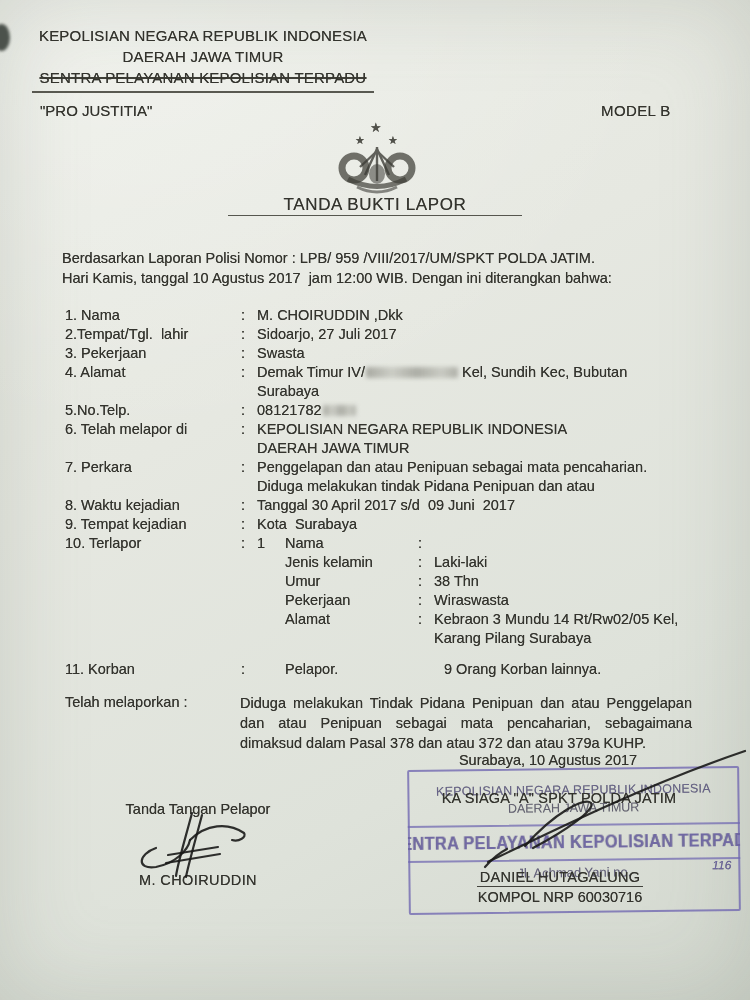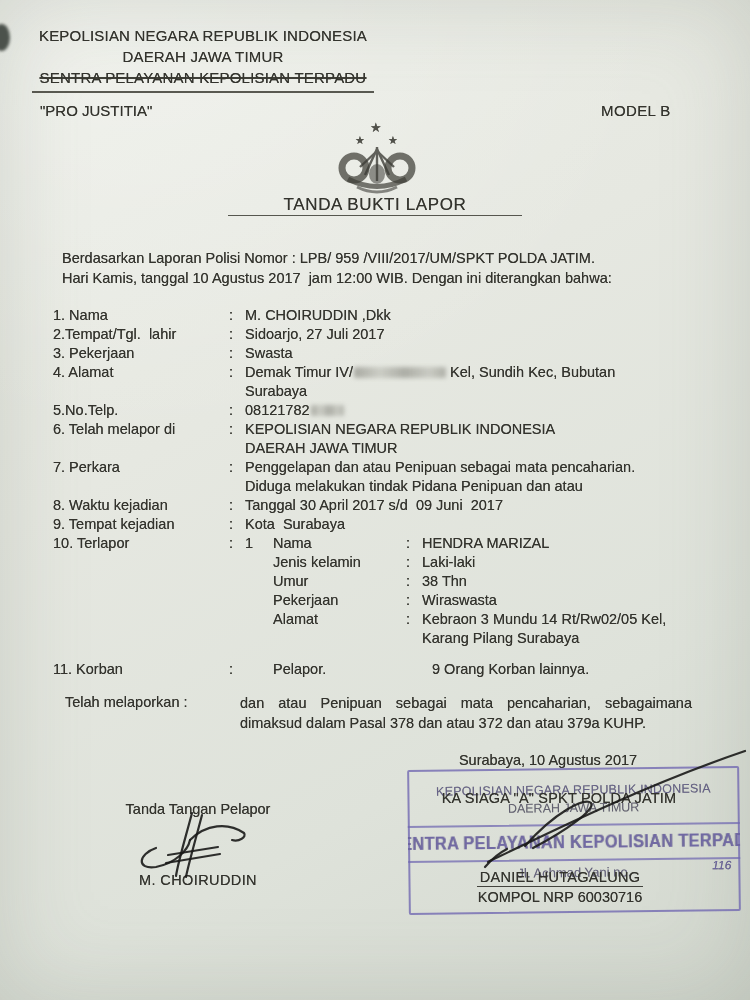--- a/index.html
+++ b/index.html
@@ -24,21 +24,21 @@
   
   .emblem{position:absolute;left:331px;top:117px;}
   
   .titlewrap{position:absolute;left:0;top:195px;width:750px;text-align:center;}
   .t1{font-size:17px;letter-spacing:.6px;}
   .t1-ul{width:294px;margin:1px auto 0;border-bottom:1.5px solid rgba(60,60,52,.85);}
   .t2{font-size:15px;margin-top:2px;letter-spacing:.2px;}
   
   .intro{position:absolute;left:62px;top:248px;width:652px;line-height:20px;}
   
-  .fields{position:absolute;left:53px;top:306px;width:658px;}
+  .fields{position:absolute;left:65px;top:306px;width:658px;}
   .frow{display:flex;align-items:flex-start;}
   .fl{width:176px;flex:none;}
   .fc{width:16px;flex:none;}
   .fv{flex:1;}
   .redact{display:inline-block;height:11px;border-radius:2px;vertical-align:-1px;
     background:linear-gradient(90deg,rgba(118,118,110,.55),rgba(152,152,142,.32) 28%,rgba(116,116,108,.5) 55%,rgba(150,150,140,.34) 82%,rgba(120,120,112,.5));
     filter:blur(2px);}
   .redact.addr{width:92px;margin:0 4px 0 1px;}
   .redact.phone{width:33px;margin-left:1px;}
   .srow{display:flex;align-items:flex-start;}
@@ -190,21 +190,20 @@
     </div>
 
     <div class="frow">
       <div class="fl">10. Terlapor</div>
       <div class="fc">:</div>
       <div class="fv">
         <div class="srow">
           <div class="sind">1</div>
           <div class="sl">Nama</div>
           <div class="sc">:</div>
-          <div class="sv">HENDRA MARIZAL</div>
         </div>
         <div class="srow">
           <div class="sind"></div>
           <div class="sl">Jenis kelamin</div>
           <div class="sc">:</div>
           <div class="sv">Laki-laki</div>
         </div>
         <div class="srow">
           <div class="sind"></div>
           <div class="sl">Umur</div>
@@ -235,20 +234,21 @@
       <div class="fv">
         <span class="kv1">Pelapor.</span>
         <span>9 Orang Korban lainnya.</span>
       </div>
     </div>
   </div>
 
   <div class="report">
     <div class="rl">Telah melaporkan :</div>
     <div class="rv">
+      <div class="jline">Diduga melakukan Tindak Pidana Penipuan dan atau Penggelapan</div>
       <div class="jline">dan atau Penipuan sebagai mata pencaharian, sebagaimana</div>
       <div>dimaksud dalam Pasal 378 dan atau 372 dan atau 379a KUHP.</div>
     </div>
   </div>
 
   <div class="sigl-cap">Tanda Tangan Pelapor</div>
   <svg class="sigl-svg" width="152" height="70" viewBox="0 0 152 70">
     <path class="sig" d="M30 38 C12 44 10 60 30 57 C50 53 62 40 64 30"></path>
     <path class="sig" d="M66 3 C60 26 52 52 50 66"></path>
     <path class="sig" d="M76 5 C70 28 62 56 60 67"></path>

